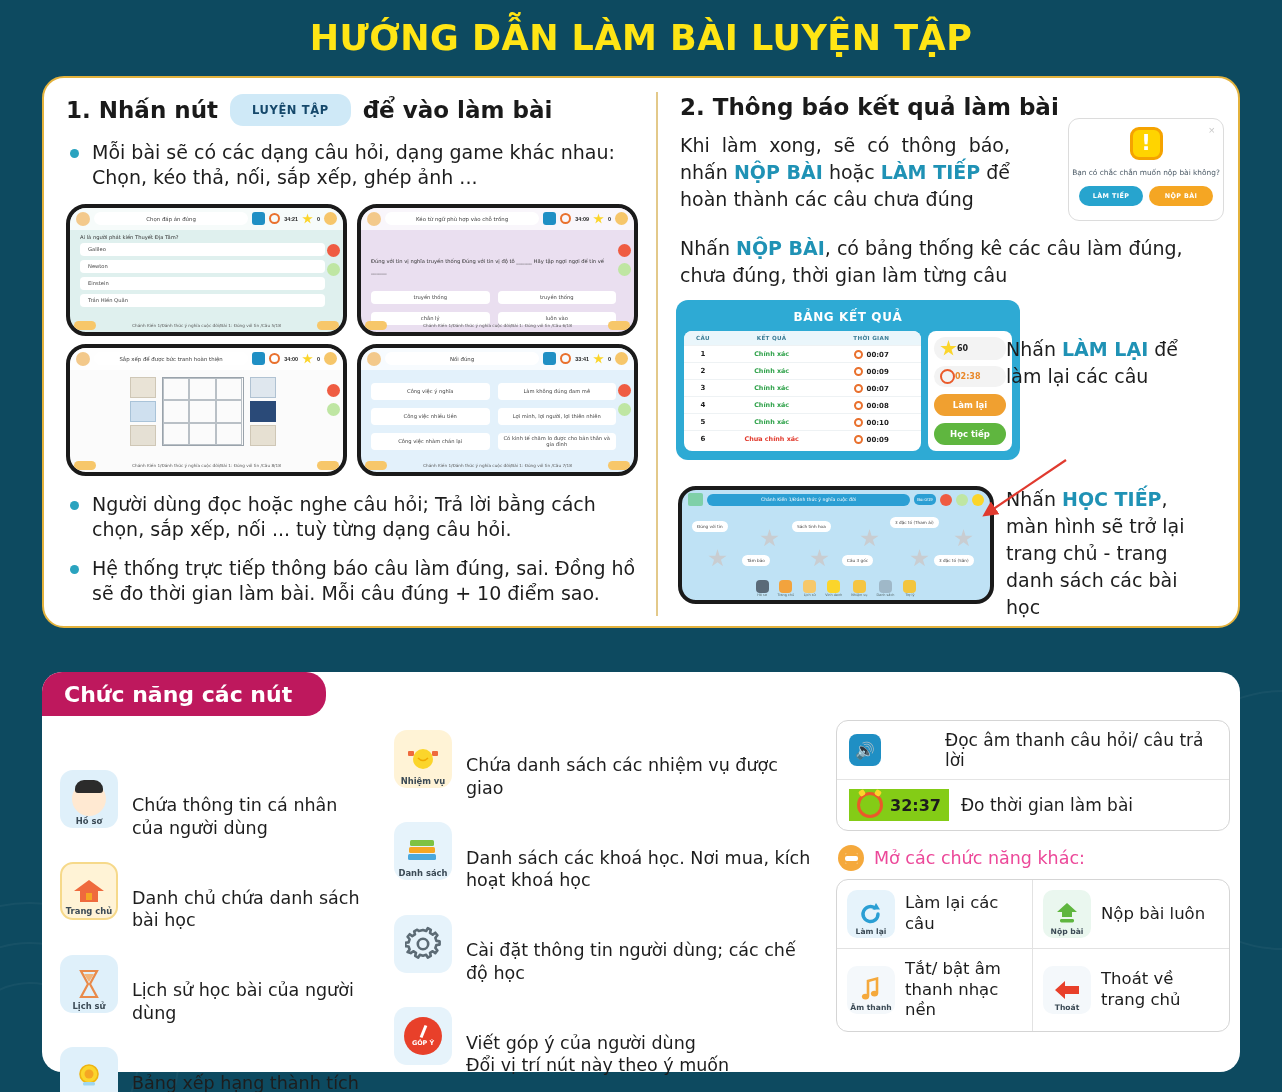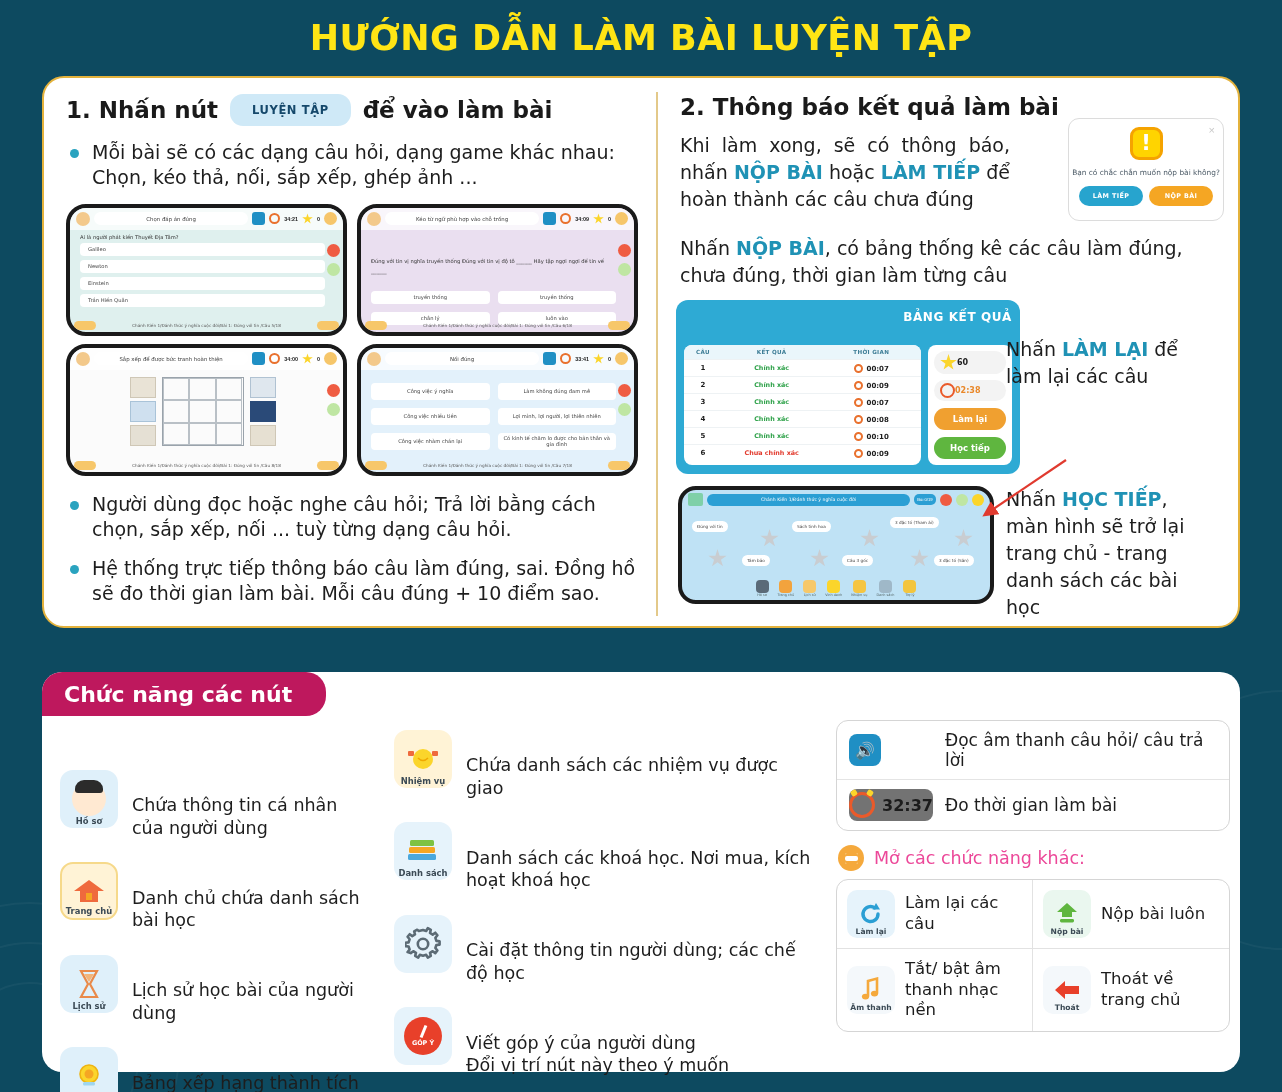--- a/index.html
+++ b/index.html
@@ -135,22 +135,22 @@
   .confirm .cb.blue { background: #27a4ce; }
   .confirm .cb.orange { background: #f5a623; }
   .confirm .x { position: absolute; right: 8px; top: 5px; color: #c9c9c9; font-size: 11px; }
 
   
   .result-wrap { position: absolute; left: 18px; top: 222px; width: 344px; }
   .result {
     background: #2eaad4; border-radius: 12px; padding: 7px 8px 9px;
   }
   .result .rtitle {
-    text-align: right; color: #fff; font-size: 12px; font-weight: bold;
-    letter-spacing: .6px; padding: 3px 0 21px; font-family: "DejaVu Sans", sans-serif;
+    text-align: center; color: #fff; font-size: 12px; font-weight: bold;
+    letter-spacing: .6px; padding: 3px 0 7px; font-family: "DejaVu Sans", sans-serif;
   }
   .result .rbody { display: flex; gap: 7px; }
   .rtable { flex: 1 1 auto; background: #fff; border-radius: 8px; overflow: hidden; }
   .rtable table { width: 100%; border-collapse: collapse; }
   .rtable th {
     background: #eaf6fb; color: #3d7d96; font-size: 5.6px; font-weight: bold;
     padding: 4px 0; letter-spacing: .3px; font-family: "DejaVu Sans", sans-serif;
   }
   .rtable td {
     font-size: 7px; text-align: center; padding: 3.5px 0;
@@ -738,21 +738,21 @@
 
       <div class="bcol c3">
         <div class="infobox">
           <div class="ir">
             <div class="lbx">
               <div class="spk-ic">🔊</div>
             </div>
             <div class="t">Đọc âm thanh câu hỏi/ câu trả lời</div>
           </div>
           <div class="ir">
-            <div class="lbx" style="background:#737373;border-radius:8px;padding:3px 0">
+            <div class="lbx" style="background:#84cc16;border-radius:0;padding:3px 8px">
               <div class="clk-ic"></div>
               <span class="numv">32:37</span>
             </div>
             <div class="t">Đo thời gian làm bài</div>
           </div>
         </div>
 
         <div class="more-row">
           <div class="more-ic">
               <span></span>

